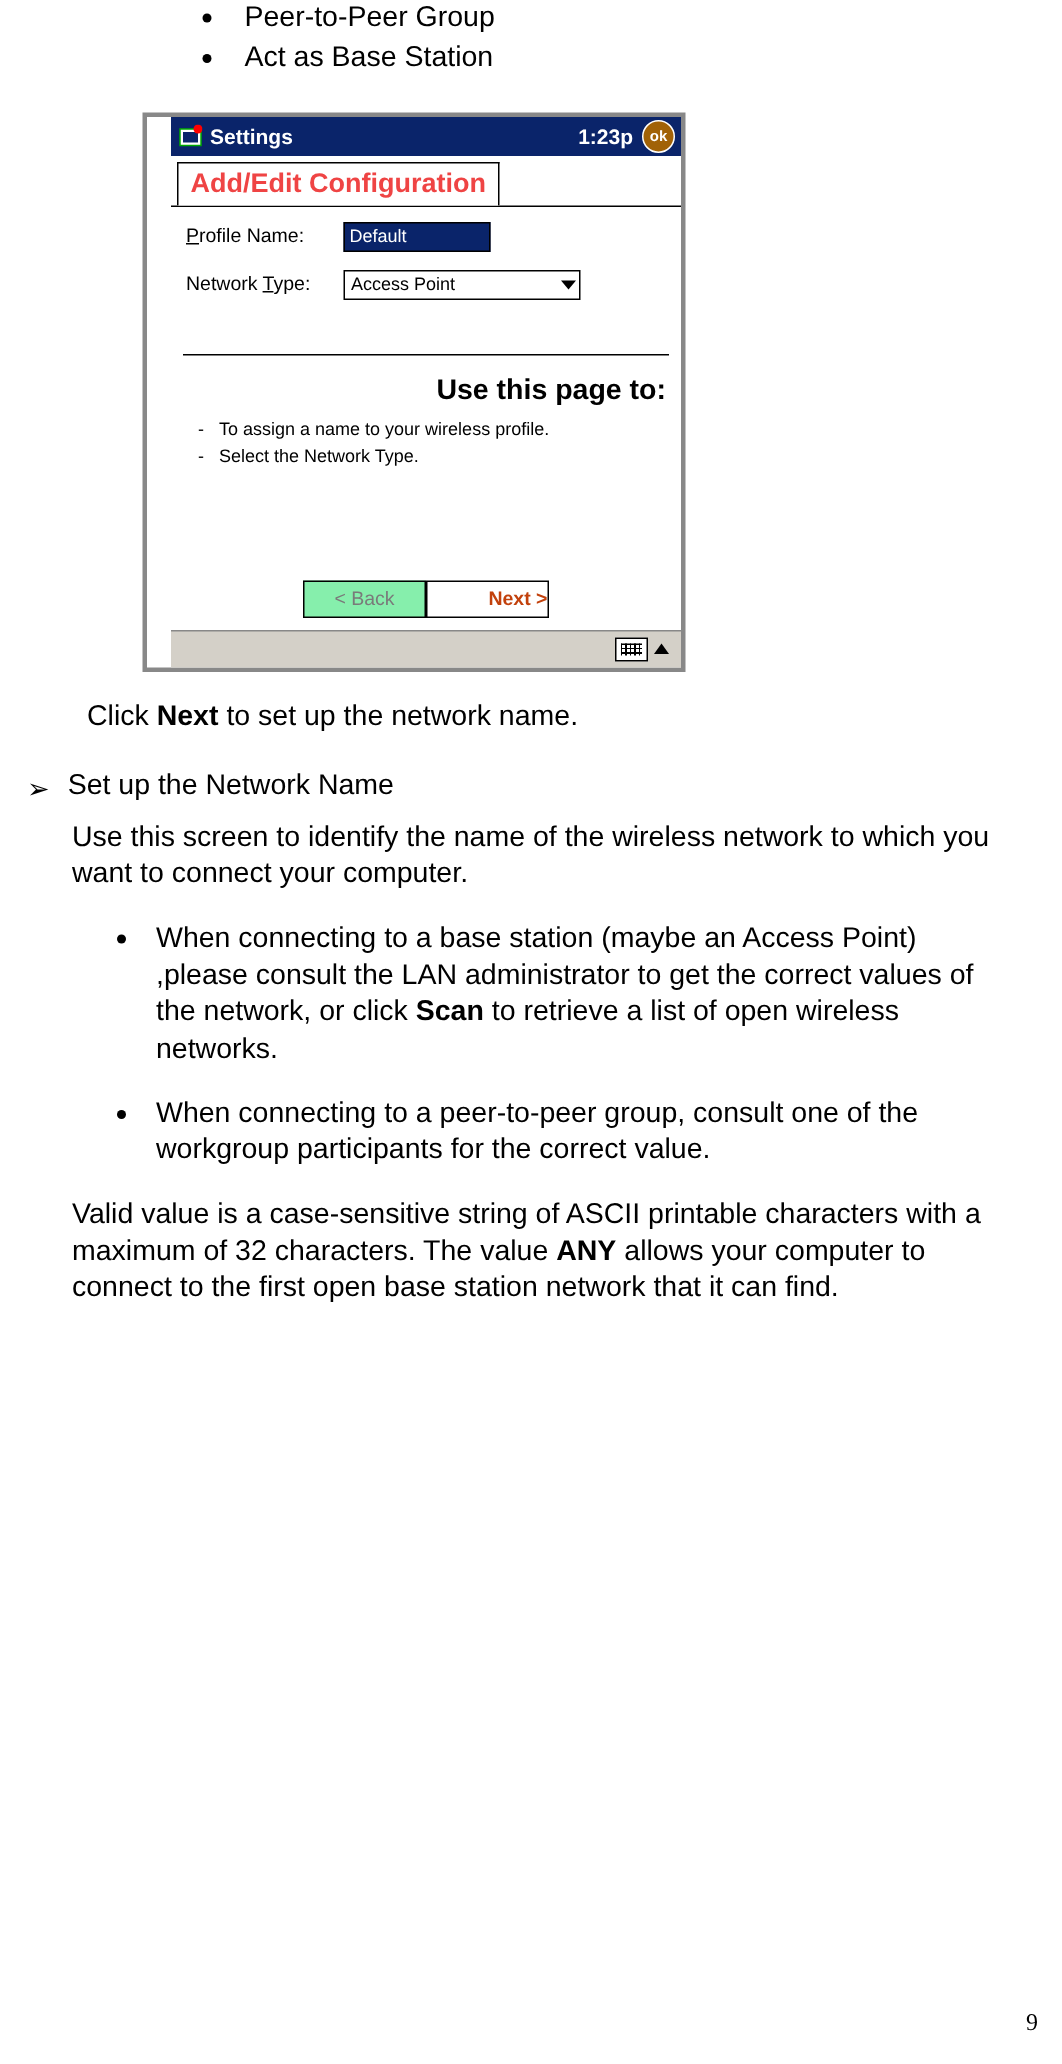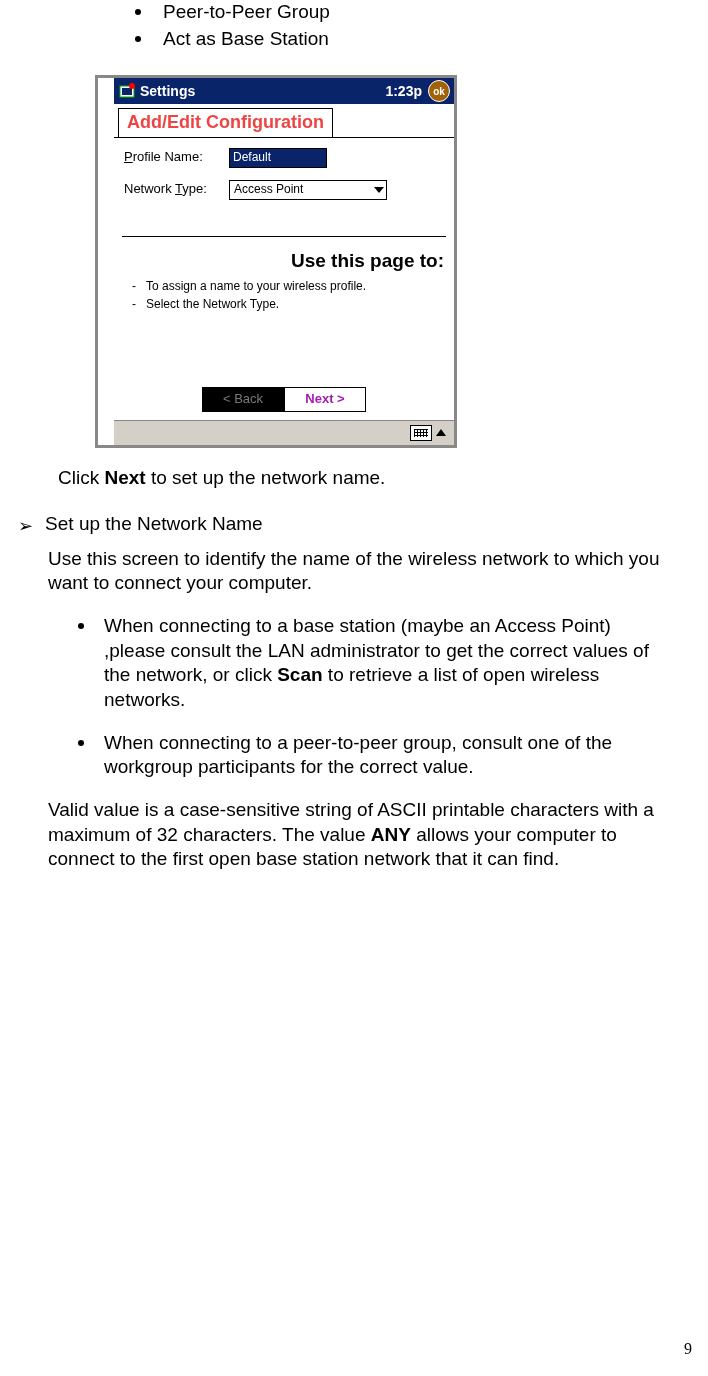--- a/index.html
+++ b/index.html
@@ -170,27 +170,28 @@
     }
     .ss-btn {
       border: 1px solid #000;
       font-size: 13px;
       padding: 3px 0;
       width: 82px;
       text-align: center;
       box-sizing: border-box;
     }
     .ss-btn.disabled {
-      background: #000000;
+      background: #86efac;
       color: #7a7a7a;
     }
     .ss-btn.primary {
       background: #fff;
-      color: #a21caf;
-      font-weight: bold;
+      color: #c2410c;
+      font-weight: bold;
+      text-align: right;
     }
     .ss-bottombar {
       background: #d4d0c8;
       height: 24px;
       display: flex;
       justify-content: flex-end;
       align-items: center;
       padding-right: 8px;
       gap: 4px;
       border-top: 1px solid #888;

